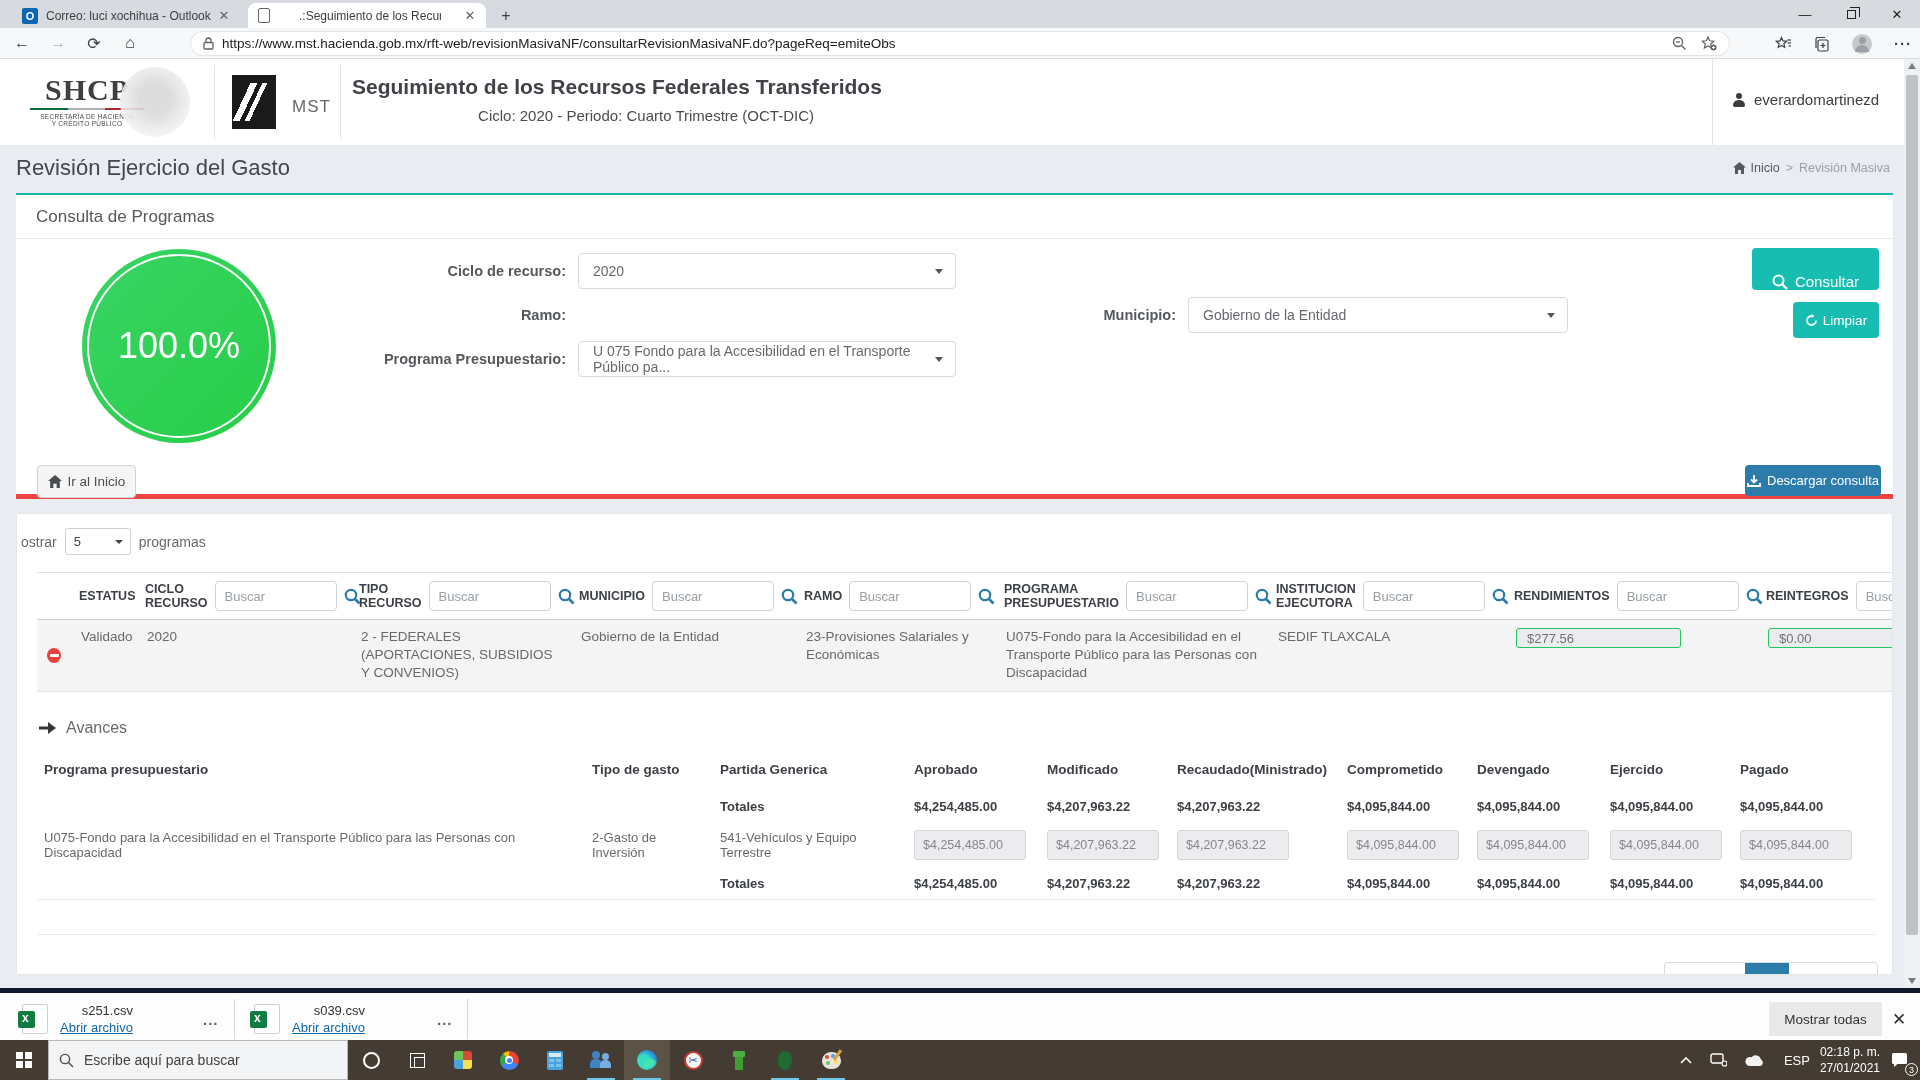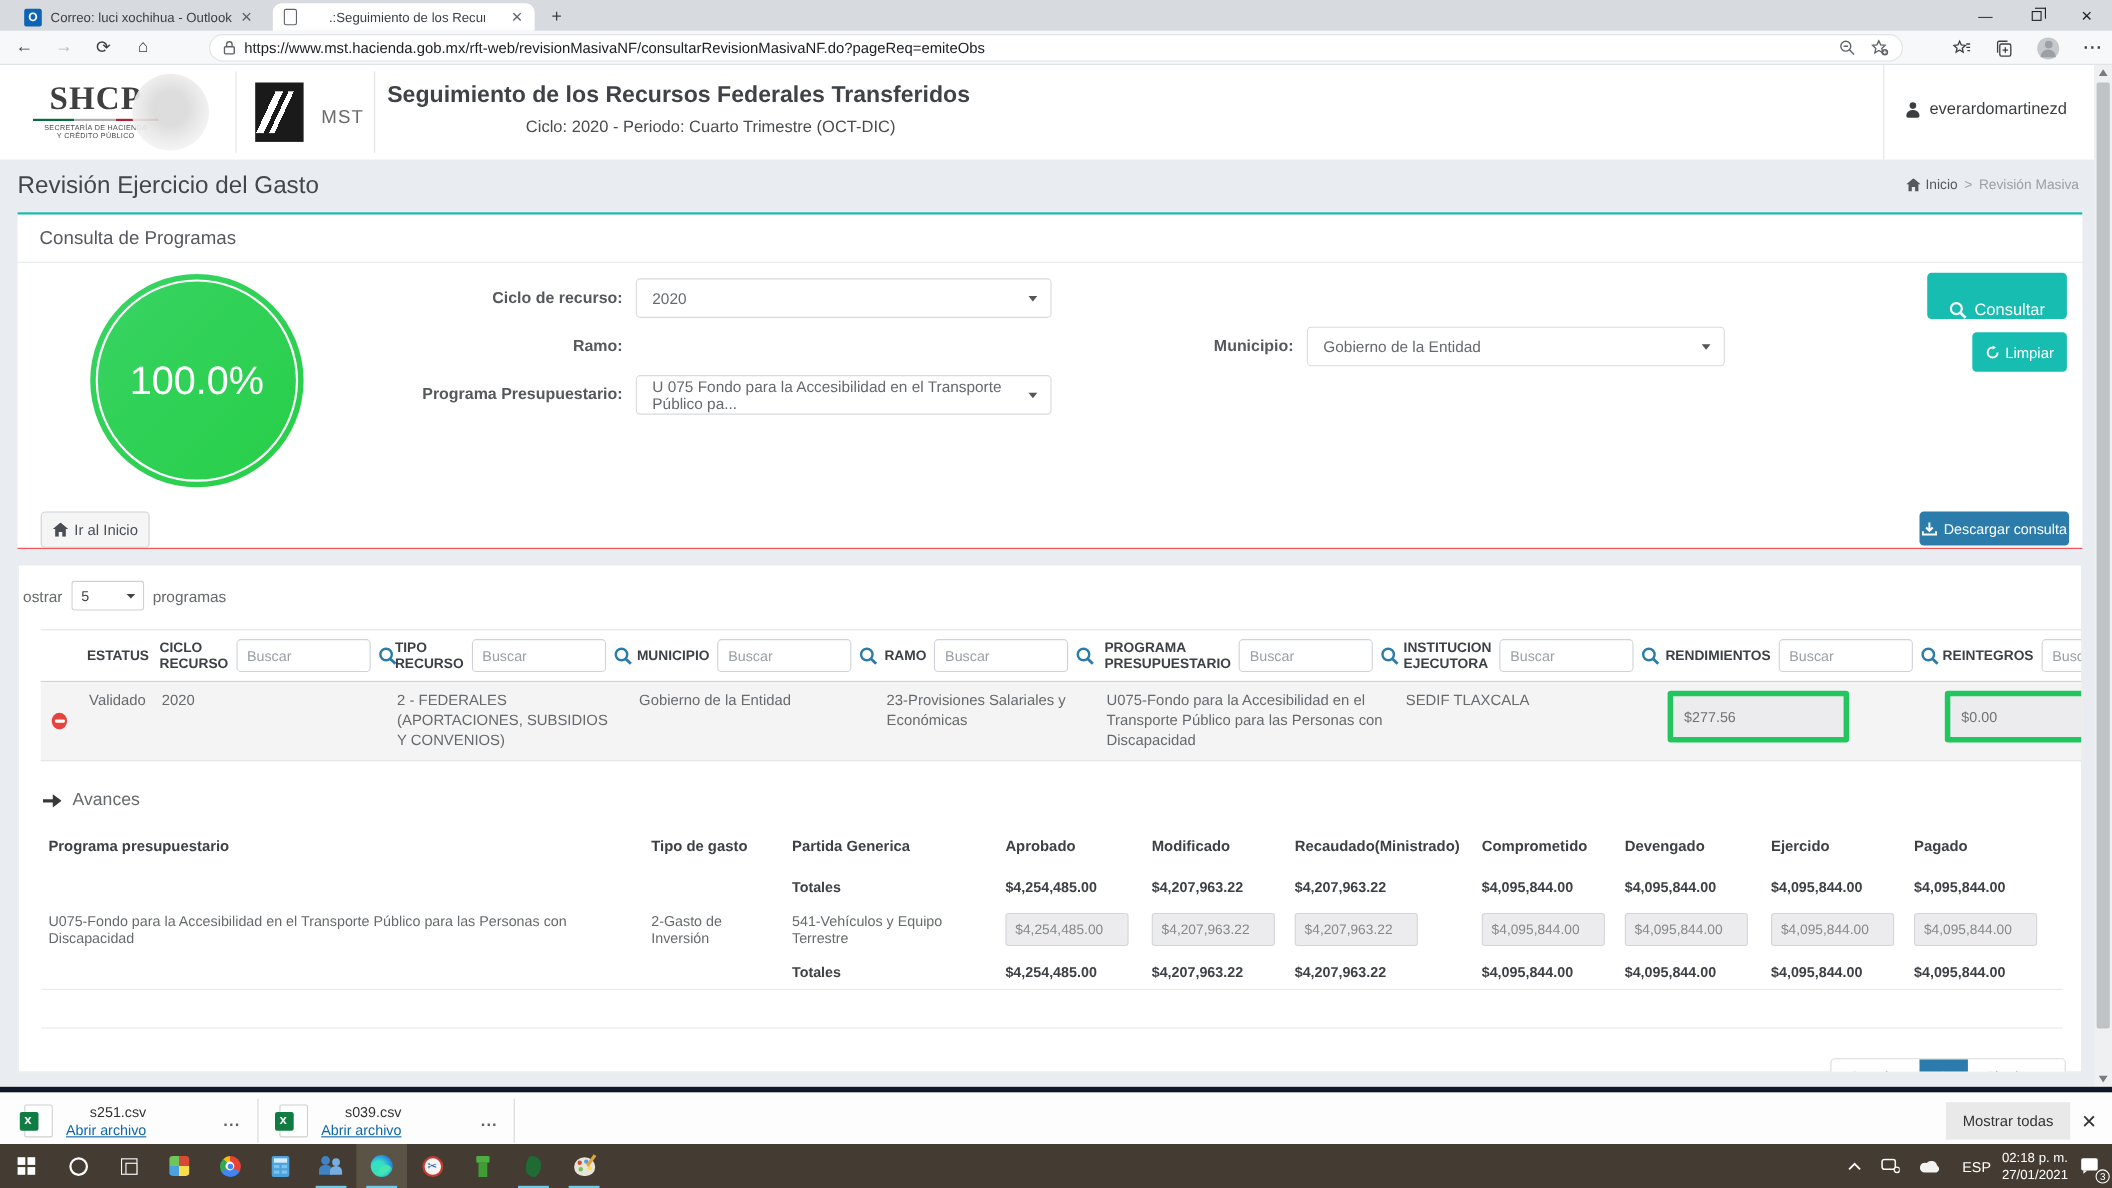--- a/index.html
+++ b/index.html
@@ -48,21 +48,21 @@
   .user-box { position:absolute; left:1732px; top:32px; display:flex; align-items:center; gap:8px; font-size:15px; color:#3b3e41; }
 
   .crumb-row { position:absolute; left:0; top:86px; width:1904px; height:48px; }
   .page-title { position:absolute; left:16px; top:10px; font-size:22px; color:#43474c; }
   .breadcrumb { position:absolute; right:14px; top:16px; display:flex; align-items:center; gap:6px; font-size:12.5px; color:#7d8287; }
   .breadcrumb .bc-home { color:#55595e; display:flex; align-items:center; gap:4px; }
   .breadcrumb .bc-sep { color:#9aa0a5; }
   .breadcrumb .bc-cur { color:#9aa0a5; }
 
   
-  .panel1 { position:absolute; left:16px; top:134px; width:1877px; height:306px; background:#fff; border-top:2px solid #19b6ae; border-bottom:1px solid #ef4444; }
+  .panel1 { position:absolute; left:16px; top:134px; width:1877px; height:306px; background:#fff; border-top:2px solid #19b6ae; border-bottom:5px solid #ef4444; }
   .panel-heading { height:44px; line-height:44px; padding-left:20px; font-size:17px; color:#55585c; border-bottom:1px solid #e7eaec; }
   .gauge { position:absolute; left:66px; top:54px; width:194px; height:194px; border-radius:50%; background:linear-gradient(135deg,#38d464 0%,#27ce47 100%); display:flex; align-items:center; justify-content:center; box-shadow:inset 0 0 0 6px transparent; }
   .gauge:before { content:""; position:absolute; inset:5px; border-radius:50%; border:2px solid #ffffff; }
   .gauge-label { color:#fff; font-size:36px; }
   .form-row { position:absolute; height:36px; display:flex; align-items:center; }
   .f-label { font-weight:bold; font-size:14.5px; color:#55585c; text-align:right; }
   .selectbox { height:36px; background:#fff; border:1px solid #d7dade; border-radius:4px; display:flex; align-items:center; padding:0 14px; font-size:14px; color:#66696d; position:relative; }
   .selectbox.disabled { background:#ececec; }
   .selectbox .caret { position:absolute; right:12px; width:0; height:0; border-left:4.5px solid transparent; border-right:4.5px solid transparent; border-top:5px solid #555; }
   .btn-consultar { position:absolute; left:1736px; top:53px; width:127px; height:42px; background:#18bdb2; border-radius:4px; color:#fff; font-size:15px; display:flex; align-items:flex-end; justify-content:center; gap:7px; }
@@ -81,21 +81,21 @@
   .dt-cell { padding:8px 10px; border-right:0; }
   .dt-hcell { display:flex; align-items:center; gap:7px; padding:8px 8px; }
   .dt-hlabel { font-size:12.5px; font-weight:bold; color:#3d4145; line-height:1.15; white-space:pre-line; }
   .dt-search { width:122px; height:30px; border:1px solid #cfd3d7; border-radius:4px; padding:0 9px; font-size:13px; color:#333; font-family:"Liberation Sans",sans-serif; }
   .dt-search::placeholder { color:#9aa0a5; }
   .mag-icon { flex:none; }
   .dt-row { display:flex; background:#f4f4f5; border-bottom:1px solid #e2e5e8; }
   .dt-val { font-size:13.5px; color:#676a6c; line-height:1.35; }
   .minus-icon { width:15px; height:15px; border-radius:50%; background:#e8423d; position:relative; }
   .minus-icon:before { content:""; position:absolute; left:3px; top:6.5px; width:9px; height:2.5px; background:#fff; border-radius:1px; }
-  .valbox { height:47px; background:#ececee; border:5px solid #22c55e; border-radius:3px; display:flex; align-items:center; padding:0 10px; font-size:13px; color:#6e7174; }
+  .valbox { height:20px; background:#ececee; border:1px solid #22c55e; border-radius:3px; display:flex; align-items:center; padding:0 10px; font-size:13px; color:#6e7174; }
 
   
   .avances-hd { position:absolute; left:22px; top:205px; display:flex; align-items:center; gap:10px; font-size:16px; color:#676a6c; }
   .sub-grid { position:absolute; left:21px; top:238px; width:1843px; display:grid; grid-template-columns:548px 128px 194px 133px 130px 170px 130px 133px 130px 141px; }
   .sg-h { font-size:13.5px; font-weight:bold; color:#3d4145; padding:10px 6px 14px 6px; border-bottom:0; }
   .sg-c { font-size:13px; color:#676a6c; padding:8px 6px; }
   .sg-b { font-size:13px; font-weight:bold; color:#3d4145; padding:8px 6px; }
   .sg-box { height:30px; width:112px; background:#ececee; border:1px solid #d3d6d9; border-radius:3px; display:flex; align-items:center; padding:0 8px; font-size:12.5px; color:#85888b; }
   .sg-sep { grid-column:1 / -1; border-bottom:1px solid #e7eaec; }
   .pager { position:absolute; right:14px; top:448px; display:flex; height:34px; border:1px solid #d8dbde; border-radius:4px; overflow:hidden; background:#fff; }
@@ -522,20 +522,27 @@
   <div class="dl-close">✕</div>
 </div>
 
 <div class="taskbar">
   <div class="win-logo">
     <div style="left:0;top:0"></div>
       <div style="left:8.5px;top:0"></div>
       <div style="left:0;top:8.5px"></div>
       <div style="left:8.5px;top:8.5px"></div>
   </div>
+  <div class="tb-search">
+    <svg width="15" height="15" viewBox="0 0 15 15">
+        <circle cx="6" cy="6" r="4.6" fill="none" stroke="#4a4a4a" stroke-width="1.4"></circle>
+        <line x1="9.5" y1="9.5" x2="14" y2="14" stroke="#4a4a4a" stroke-width="1.4"></line>
+      </svg>
+    <input placeholder="Escribe aquí para buscar" style="">
+  </div>
   <div class="tb-icons">
     <div class="tb-ic">
         <span style="width:17px;height:17px;border:2px solid #fff;border-radius:50%;"></span>
       </div>
     <div class="tb-ic">
         <span style="width:15px;height:15px;border:1.5px solid #fff;position:relative">
           <span style="position:absolute;left:3px;top:3px;width:11px;height:11px;border:1.5px solid #fff;background:#443c32"></span>
         </span>
       </div>
     <div class="tb-ic">

